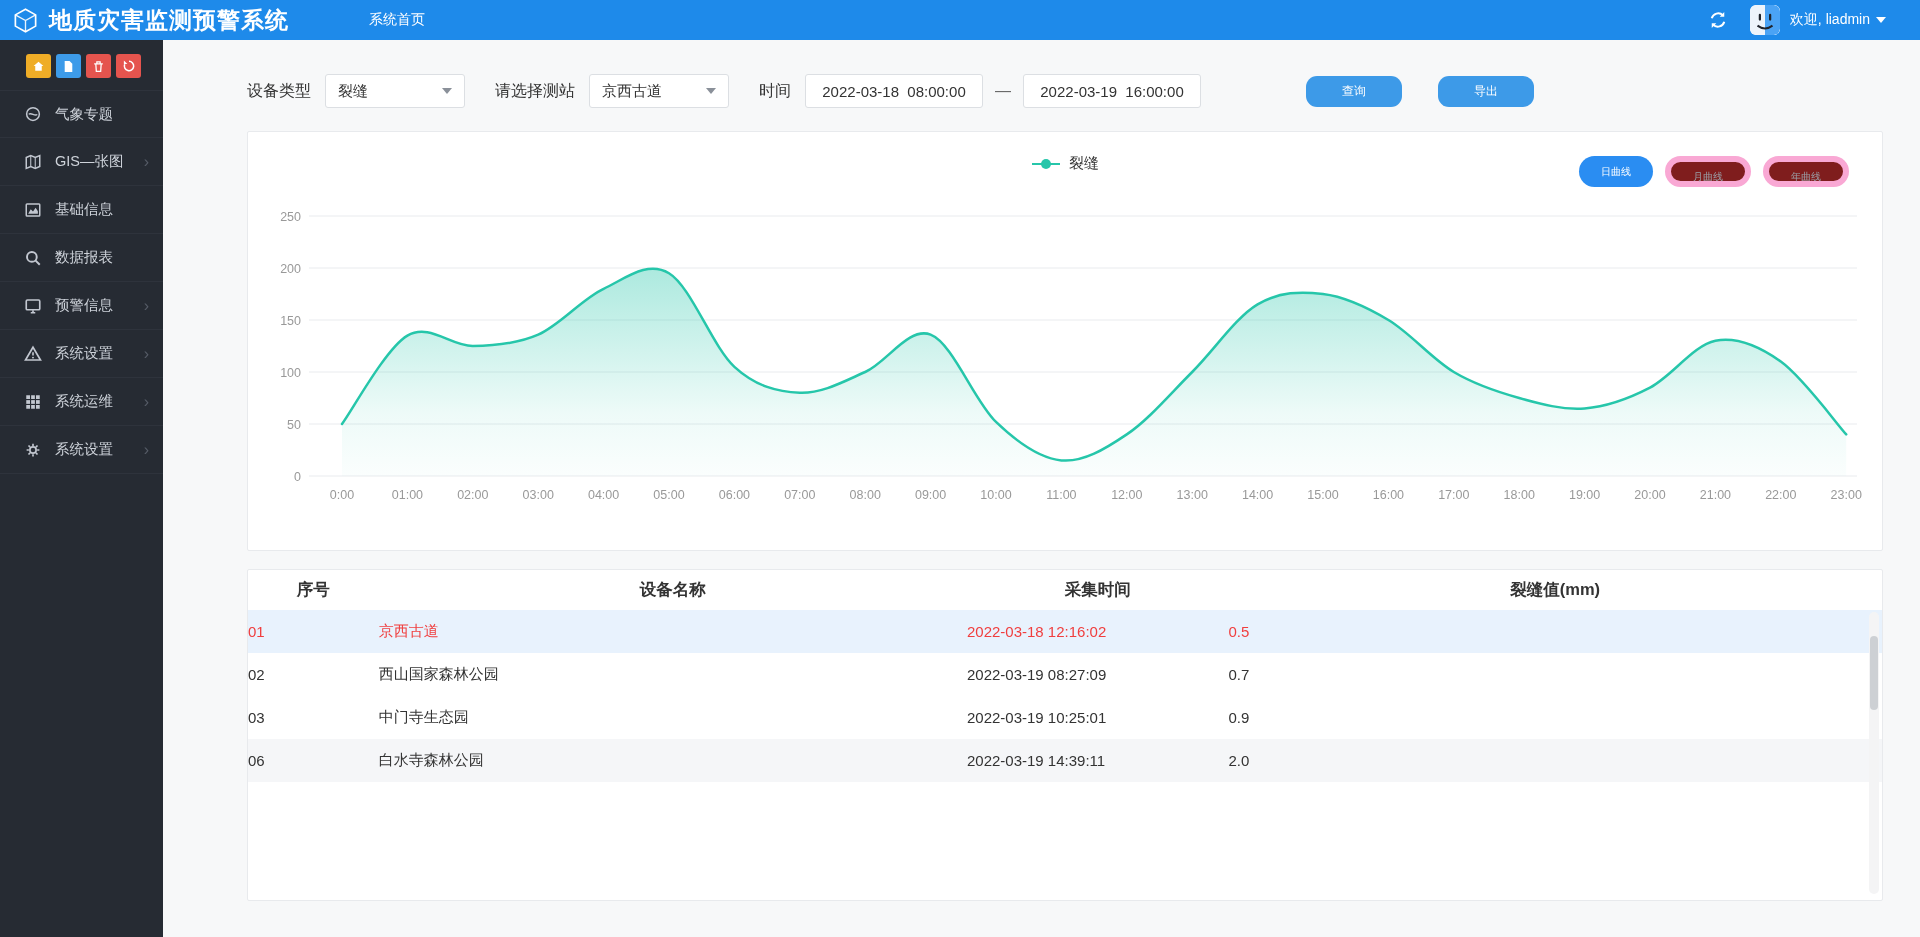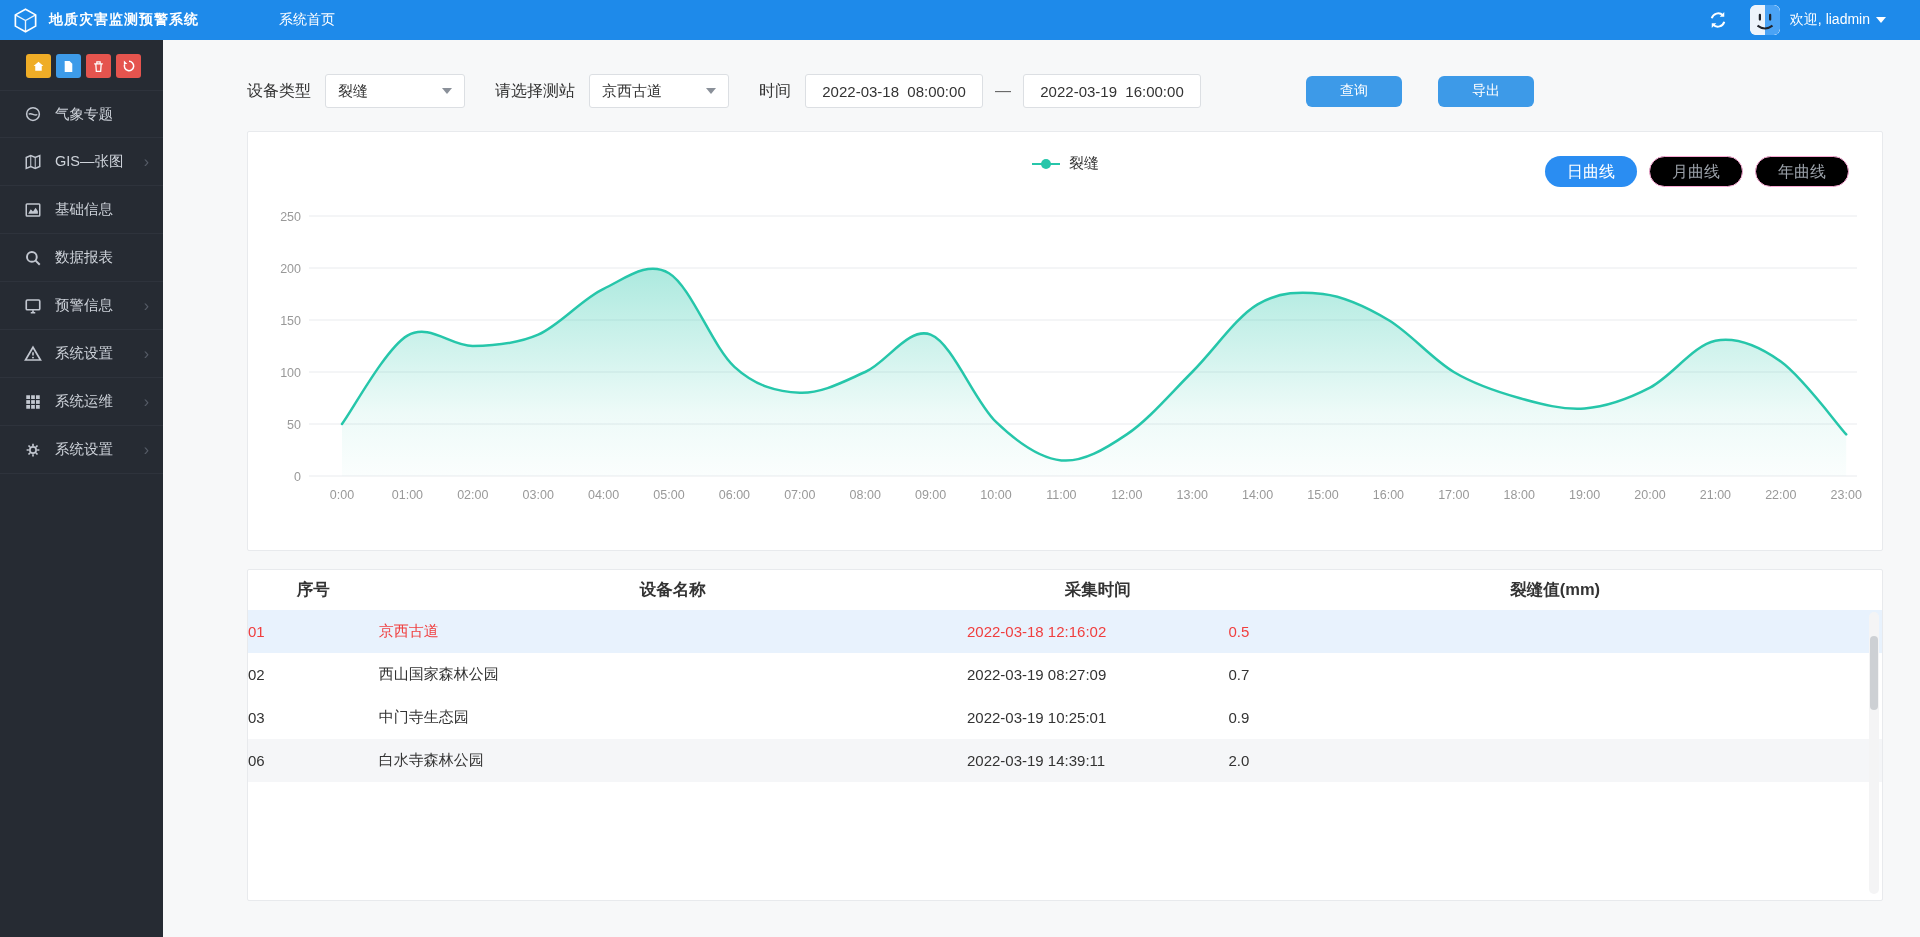--- a/index.html
+++ b/index.html
@@ -3,21 +3,21 @@
 <meta charset="utf-8">
 <style>
   * { box-sizing: border-box; margin: 0; padding: 0; }
   html,body { width:1920px; height:937px; overflow:hidden;
     font-family:"Liberation Sans","DejaVu Sans",sans-serif; background:#f5f6f8; }
 
   
   .header { position:fixed; top:0; left:0; width:1920px; height:40px;
     background:#1E8AEA; color:#fff; display:flex; align-items:center; z-index:20; }
   .logo { margin-left:12px; display:flex; align-items:center; }
-  .app-title { font-size:14px; font-weight:bold; margin-left:10px; letter-spacing:1px; }
+  .app-title { font-size:23px; font-weight:bold; margin-left:10px; letter-spacing:1px; }
   .nav-item { margin-left:80px; font-size:14px; cursor:pointer; }
   .header-right { margin-left:auto; margin-right:34px; display:flex; align-items:center; }
   .refresh { display:flex; margin-right:22px; cursor:pointer; }
   .avatar { width:30px; height:30px; border-radius:6px; overflow:hidden; background:#fff;
     display:flex; margin-right:10px; cursor:pointer; }
   .welcome { font-size:14px; cursor:pointer; }
   .hdr-caret { display:inline-block; margin-left:6px; border-left:5px solid transparent;
     border-right:5px solid transparent; border-top:6px solid #fff; }
 
   
@@ -40,37 +40,37 @@
     font-size:16px; color:#333; }
   .flabel { margin-right:14px; white-space:nowrap; }
   .select { width:140px; height:34px; background:#fff; border:1px solid #dcdfe3; border-radius:3px;
     display:flex; align-items:center; padding:0 12px; font-size:15px; color:#333;
     margin-right:30px; cursor:pointer; }
   .sel-caret { margin-left:auto; border-left:5px solid transparent; border-right:5px solid transparent;
     border-top:6px solid #8a9099; }
   .dt-input { height:34px; width:178px; background:#fff; border:1px solid #dcdfe3; border-radius:3px;
     text-align:center; font-size:15px; color:#333; font-family:inherit; }
   .dash { margin:0 12px; color:#666; }
-  .btn { width:96px; height:31px; border:none; border-radius:6px; background:#3D9AE8; color:#fff;
-    font-size:14px; cursor:pointer; font-family:inherit; }
+  .btn { width:96px; height:31px; border:none; border-radius:11px; background:#3D9AE8; color:#fff;
+    font-size:12px; cursor:pointer; font-family:inherit; }
   .btn.query { margin-left:105px; }
   .btn.export { margin-left:36px; }
 
   
   .card { background:#fff; border:1px solid #e8eaed; border-radius:2px; position:relative; }
   .chart-card { height:420px; margin-bottom:18px; }
   .table-card { height:332px; }
 
   .legend { position:absolute; top:22px; left:50%; transform:translateX(-50%);
     display:flex; align-items:center; gap:8px; font-size:15px; color:#333; cursor:pointer; }
   .curve-tabs { position:absolute; top:24px; right:33px; display:flex; gap:12px; }
-  .pill { height:31px; line-height:31px; padding:0 22px; border-radius:16px; font-size:16px;
+  .pill { height:31px; line-height:31px; padding:0 22px; border-radius:16px; font-size:10px;
     cursor:pointer; }
   .pill.active { background:#2A8DF2; color:#fff; }
-  .pill.plain { background:#000000; border:1px solid #f9a8d4; color:#9aa0a8; line-height:29px; }
+  .pill.plain { background:#7f1d1d; border:6px solid #f9a8d4; color:#9aa0a8; line-height:29px; }
   #chartSvg { position:absolute; left:20px; top:62px; width:1596px; height:312px; }
 
   
   table { width:100%; border-collapse:collapse; table-layout:fixed; }
   col.c1{width:8%} col.c2{width:36%} col.c3{width:16%} col.c4{width:40%}
   th { height:40px; font-size:16.5px; font-weight:bold; color:#333; text-align:center; }
   td { height:43px; font-size:15px; color:#333; text-align:left; }
   tr.striped td { background:#f5f6f8; }
   tr.highlight td { background:#E8F2FD; color:#F03E3E; }
   .tscroll { position:absolute; top:42px; right:3px; bottom:6px; width:10px;

